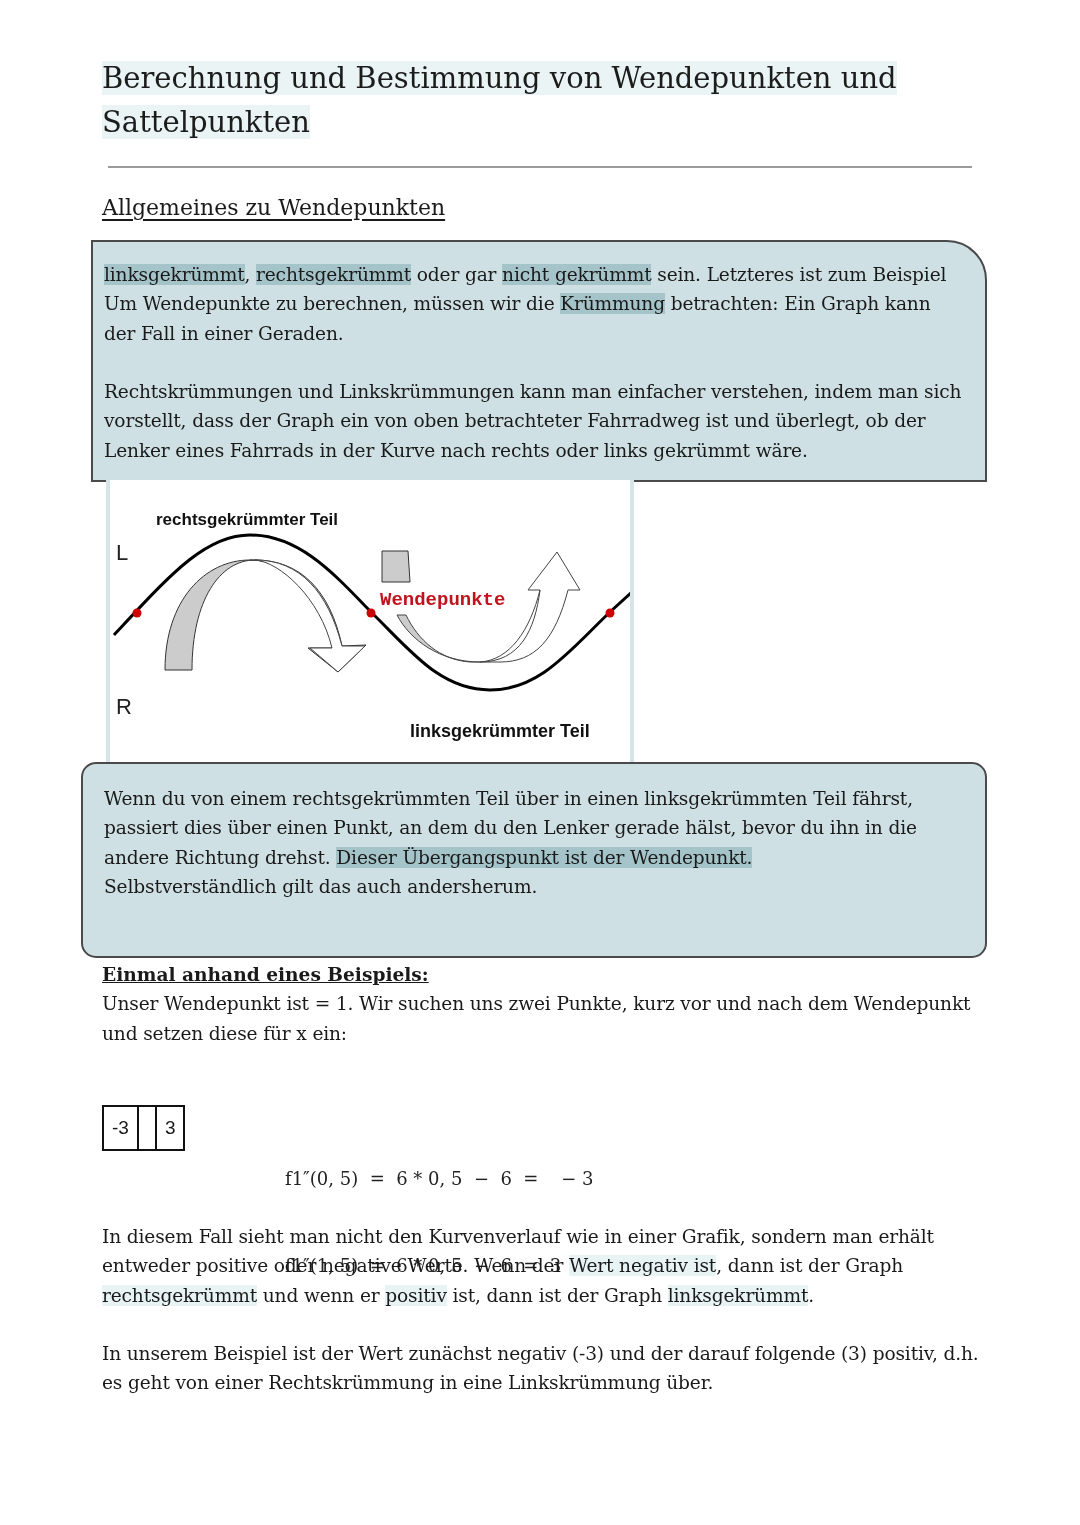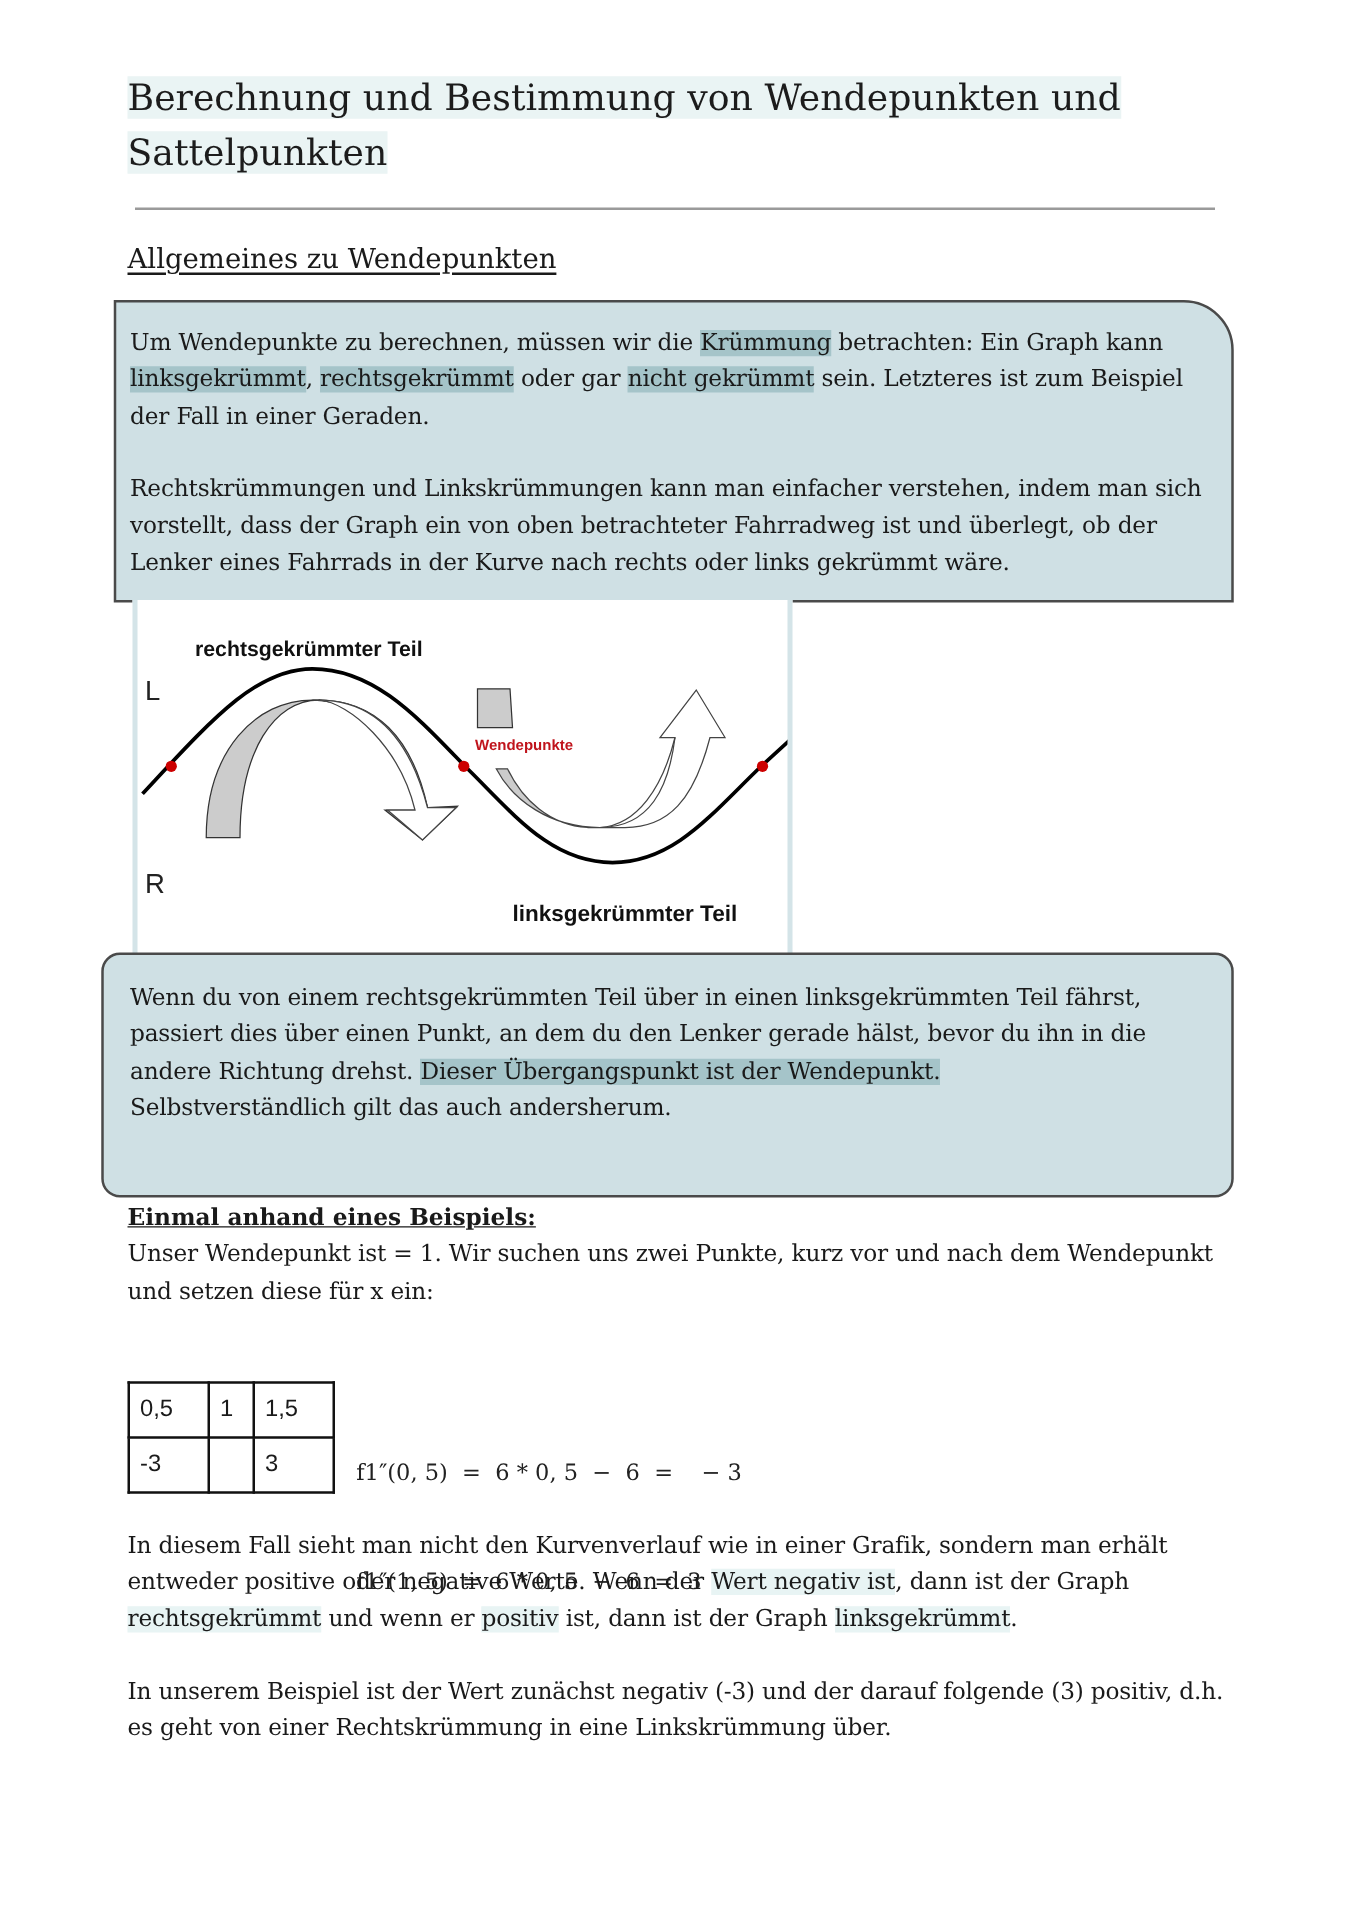--- a/index.html
+++ b/index.html
@@ -63,22 +63,22 @@
 <body>
 
 <div class="abs title">
   <span>Berechnung und Bestimmung von Wendepunkten und</span><br>
   <span>Sattelpunkten</span>
 </div>
 <div class="abs rule"></div>
 <div class="abs h2">Allgemeines zu Wendepunkten</div>
 
 <div class="abs box box1">
+  <p class="p"><span class="hl-dark">linksgekrümmt</span><span>, </span><span class="hl-dark">rechtsgekrümmt</span><span> oder gar </span><span class="hl-dark">nicht gekrümmt</span><span> sein. Letzteres ist zum Beispiel</span></p>
   <p class="p"><span>Um Wendepunkte zu berechnen, müssen wir die </span><span class="hl-dark">Krümmung</span><span> betrachten: Ein Graph kann</span></p>
-  <p class="p"><span class="hl-dark">linksgekrümmt</span><span>, </span><span class="hl-dark">rechtsgekrümmt</span><span> oder gar </span><span class="hl-dark">nicht gekrümmt</span><span> sein. Letzteres ist zum Beispiel</span></p>
   <p class="p">der Fall in einer Geraden.</p>
   <div class="gap"></div>
   <p class="p">Rechtskrümmungen und Linkskrümmungen kann man einfacher verstehen, indem man sich</p>
   <p class="p">vorstellt, dass der Graph ein von oben betrachteter Fahrradweg ist und überlegt, ob der</p>
   <p class="p">Lenker eines Fahrrads in der Kurve nach rechts oder links gekrümmt wäre.</p>
 </div>
 
 <div class="abs diagram-frame">
   <svg width="520" height="284" viewBox="0 0 520 284" xmlns="http://www.w3.org/2000/svg" font-family="Liberation Sans, sans-serif">
 
@@ -97,46 +97,41 @@
     </g>
 
     <path d="M4,155 C60,95 95,55 140,55 C190,55 225,95 262,133 C300,170 330,210 380,210 C430,210 460,170 500,132 L522,112" fill="none" stroke="#000" stroke-width="3"></path>
 
     <circle cx="27" cy="133" r="4.5" fill="#cc0000"></circle>
     <circle cx="261" cy="133" r="4.5" fill="#cc0000"></circle>
     <circle cx="500" cy="133" r="4.5" fill="#cc0000"></circle>
   </svg>
   <div class="abs" style="left:46px;top:30px;font-family:Liberation Sans, sans-serif;font-weight:bold;font-size:17px;color:#111;">rechtsgekrümmter Teil</div>
   <div class="abs" style="left:300px;top:241px;font-family:'Liberation Sans',sans-serif;font-weight:bold;font-size:18px;color:#111;">linksgekrümmter Teil</div>
-  <div class="abs" style="left:270px;top:109px;font-family:Liberation Sans, sans-serif;font-weight:bold;font-size:12px;color:#c0141c;">Wendepunkte</div>
+  <div class="abs" style="left:270px;top:109px;font-family:Liberation Mono, monospace;font-weight:bold;font-size:19px;color:#c0141c;">Wendepunkte</div>
   <div class="abs" style="left:6px;top:60px;font-family:'Liberation Sans',sans-serif;font-size:22px;color:#222;">L</div>
   <div class="abs" style="left:6px;top:214px;font-family:'Liberation Sans',sans-serif;font-size:22px;color:#222;">R</div>
 </div>
 
 <div class="abs box box2">
   <p class="p">Wenn du von einem rechtsgekrümmten Teil über in einen linksgekrümmten Teil fährst,</p>
   <p class="p">passiert dies über einen Punkt, an dem du den Lenker gerade hälst, bevor du ihn in die</p>
   <p class="p"><span>andere Richtung drehst. </span><span class="hl-dark">Dieser Übergangspunkt ist der Wendepunkt.</span></p>
   <p class="p">Selbstverständlich gilt das auch andersherum.</p>
   <div class="gap"></div>
 </div>
 
 <div class="abs sec">
   <div class="sec-head">Einmal anhand eines Beispiels:</div>
   <p class="p">Unser Wendepunkt ist = 1. Wir suchen uns zwei Punkte, kurz vor und nach dem Wendepunkt</p>
   <p class="p">und setzen diese für x ein:</p>
 </div>
 
 <table class="vals">
   <tbody>
-      <tr>
-    <td style="width:46px">0,5</td>
-    <td style="width:18px">1</td>
-    <td style="width:46px">1,5</td>
-  </tr>
   <tr>
     <td>-3</td>
     <td></td>
     <td>3</td>
   </tr>
 </tbody>
   </table>
 
 <div class="abs formula">
   <div>f1″(0, 5)  =  6 * 0, 5  −  6  =    − 3</div>

